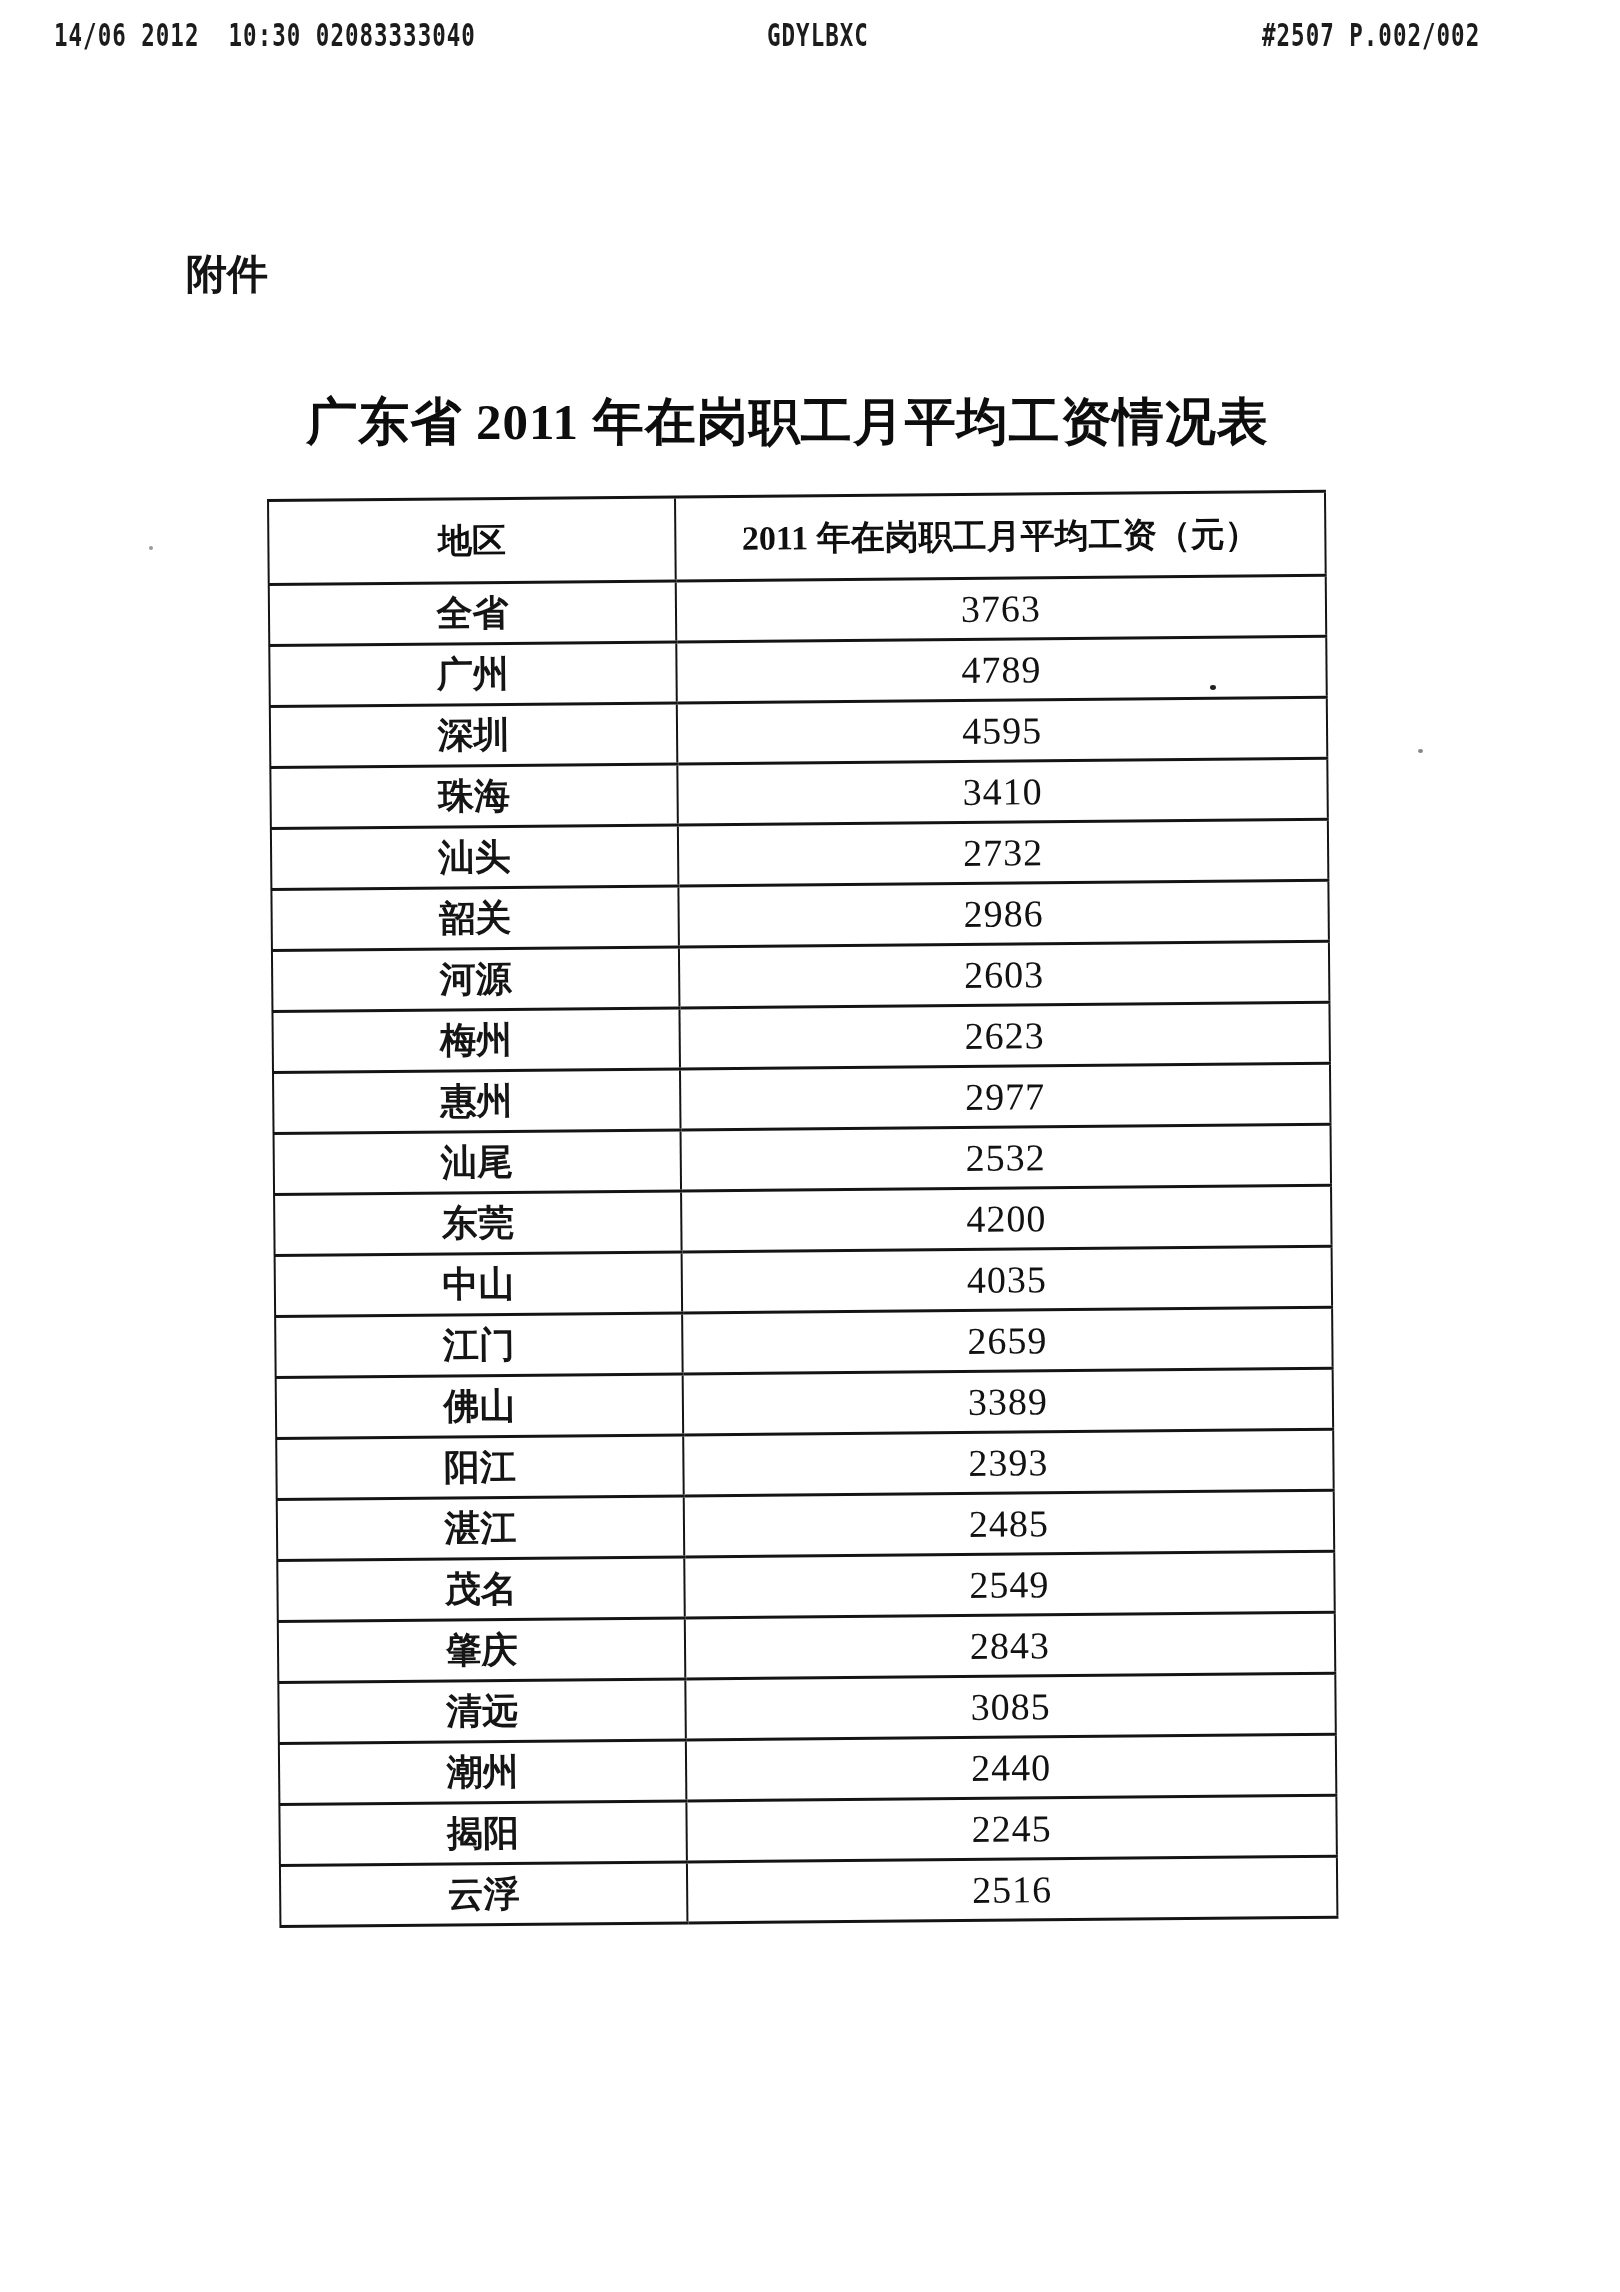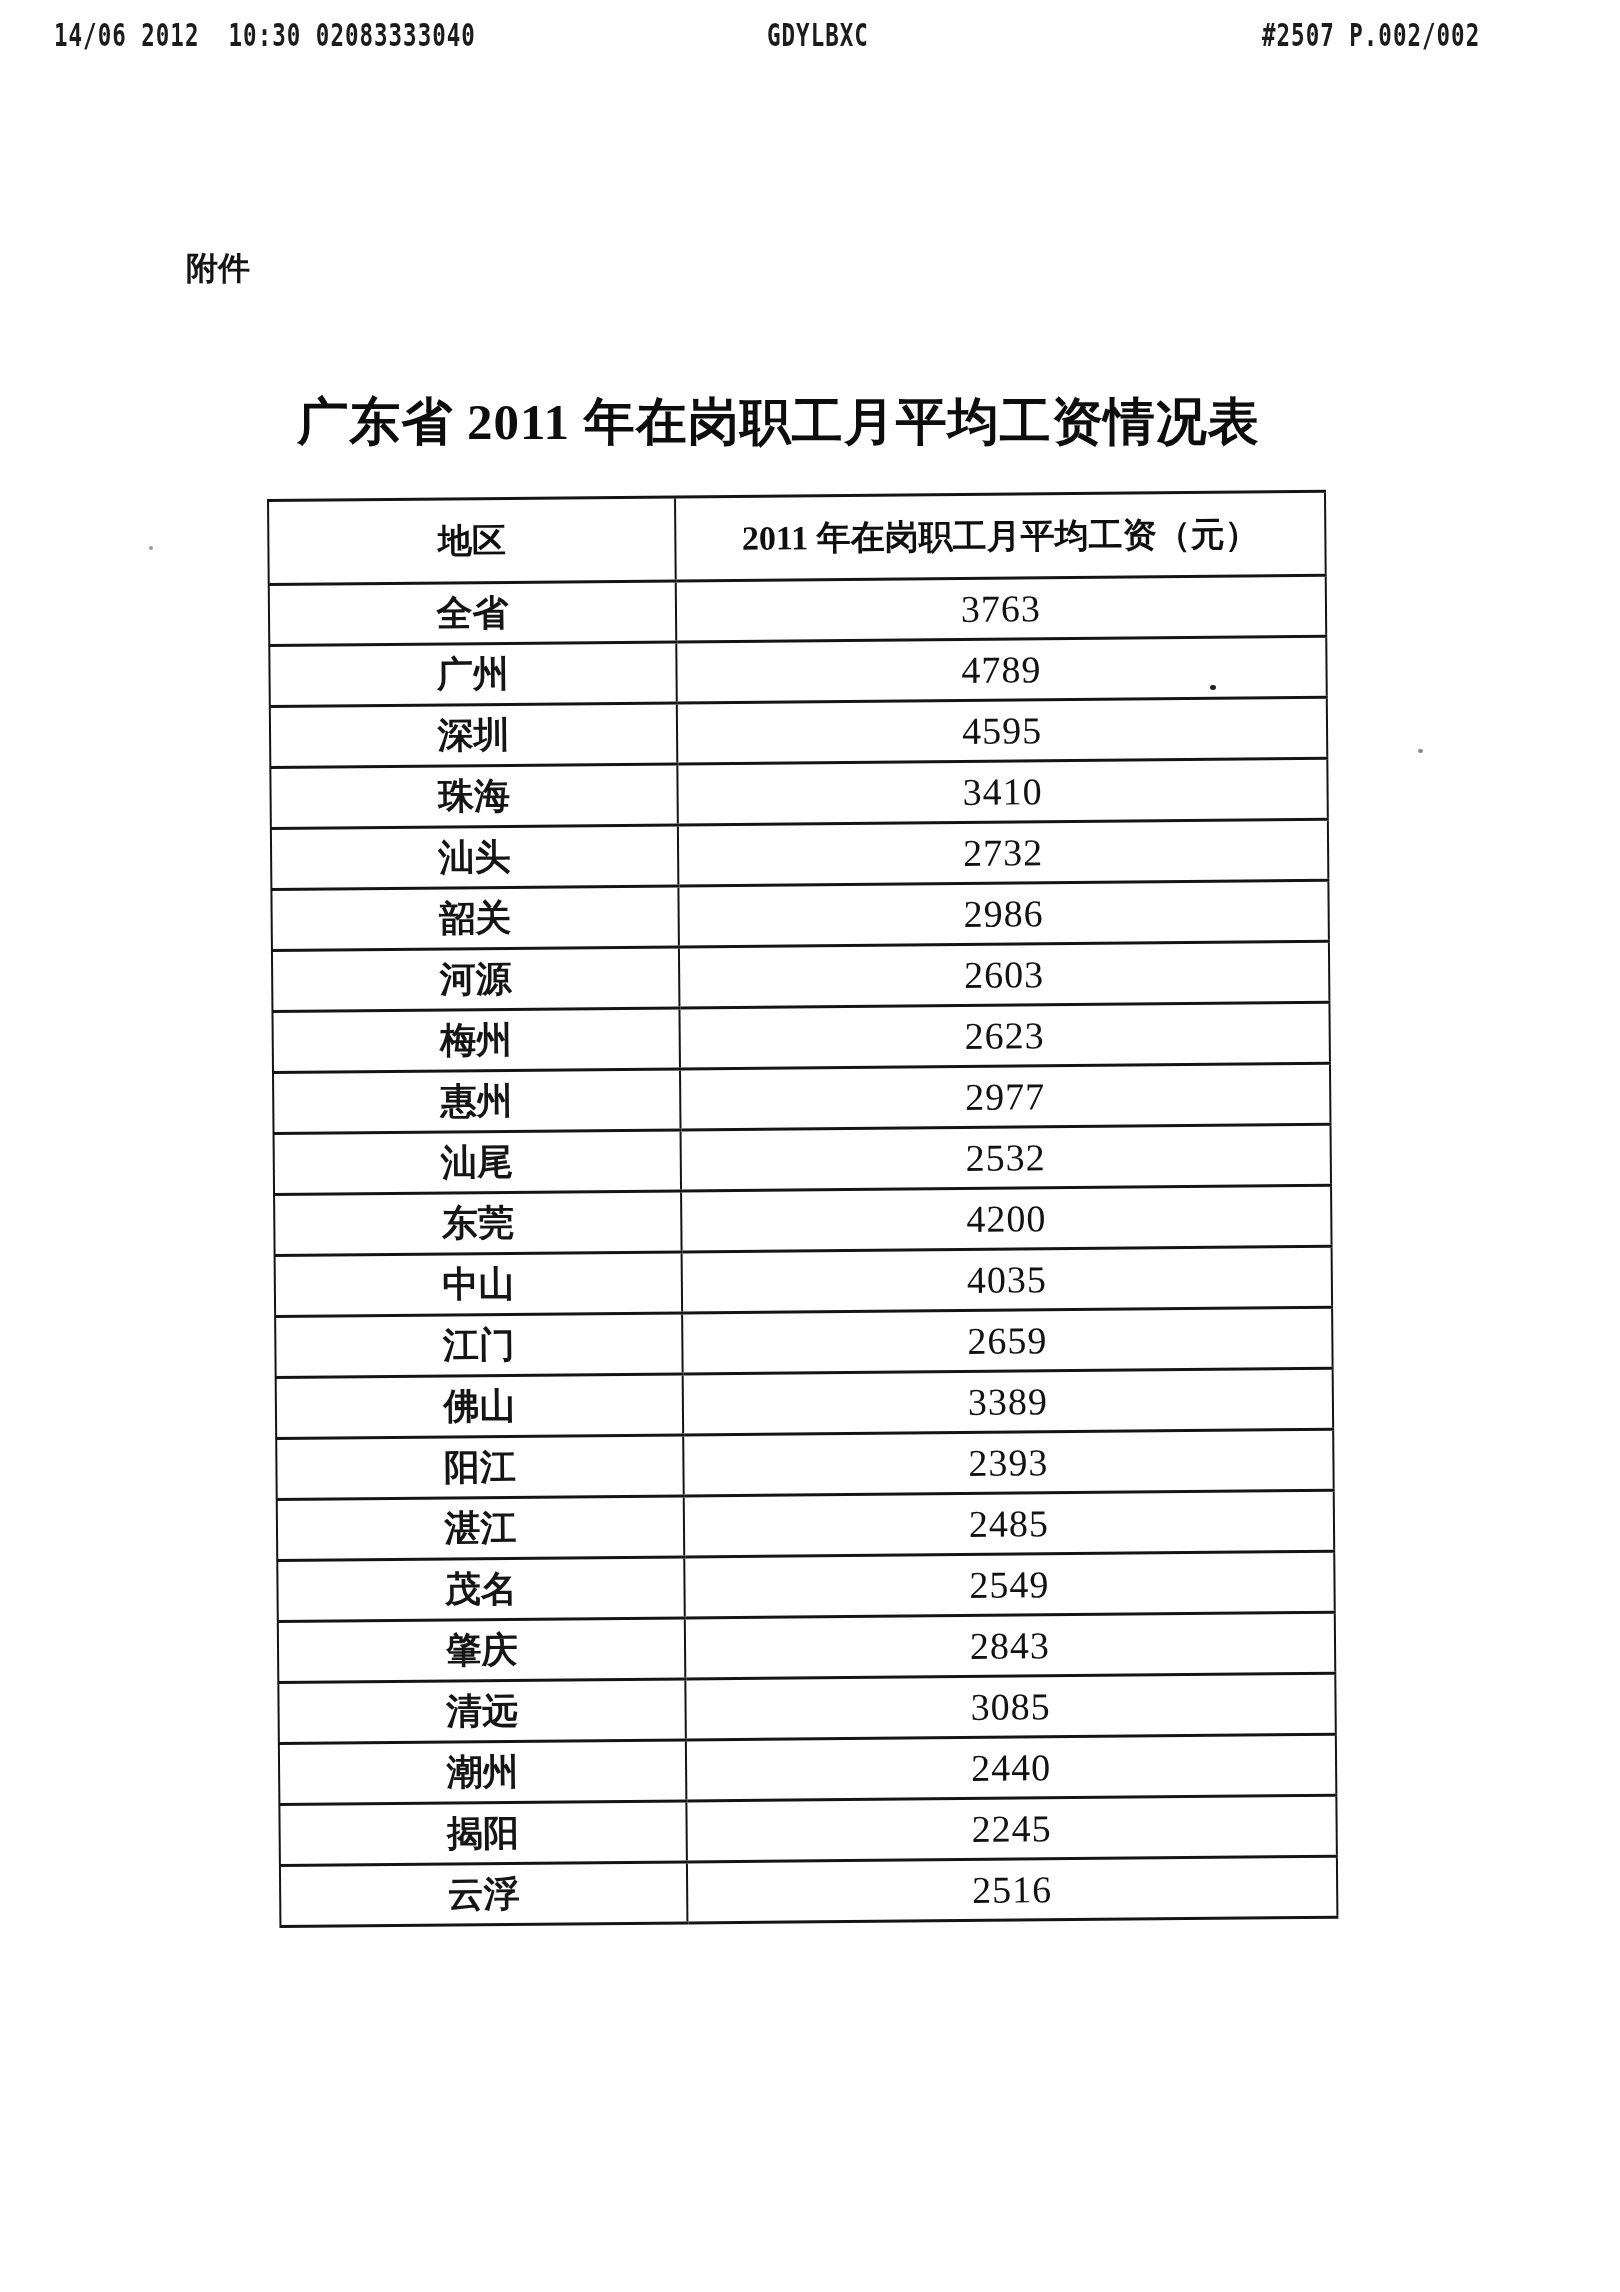--- a/index.html
+++ b/index.html
@@ -27,29 +27,29 @@
   }
   .fax-left   { left: 54px; }
   .fax-center { left: 767px; }
   .fax-right  { left: 1262px; }
 
   
   .attachment-label {
     position: absolute;
     left: 186px;
     top: 247px;
-    font-size: 32px;
+    font-size: 41px;
     font-weight: 600;
     color: #141414;
   }
 
   
   .doc-title {
     position: absolute;
-    left: 249px;
+    left: 258px;
     top: 388px;
     width: 1059px;
     text-align: center;
     font-size: 51px;
     font-weight: bold;
     letter-spacing: 1px;
     color: #0d0d0d;
   }
 
   

